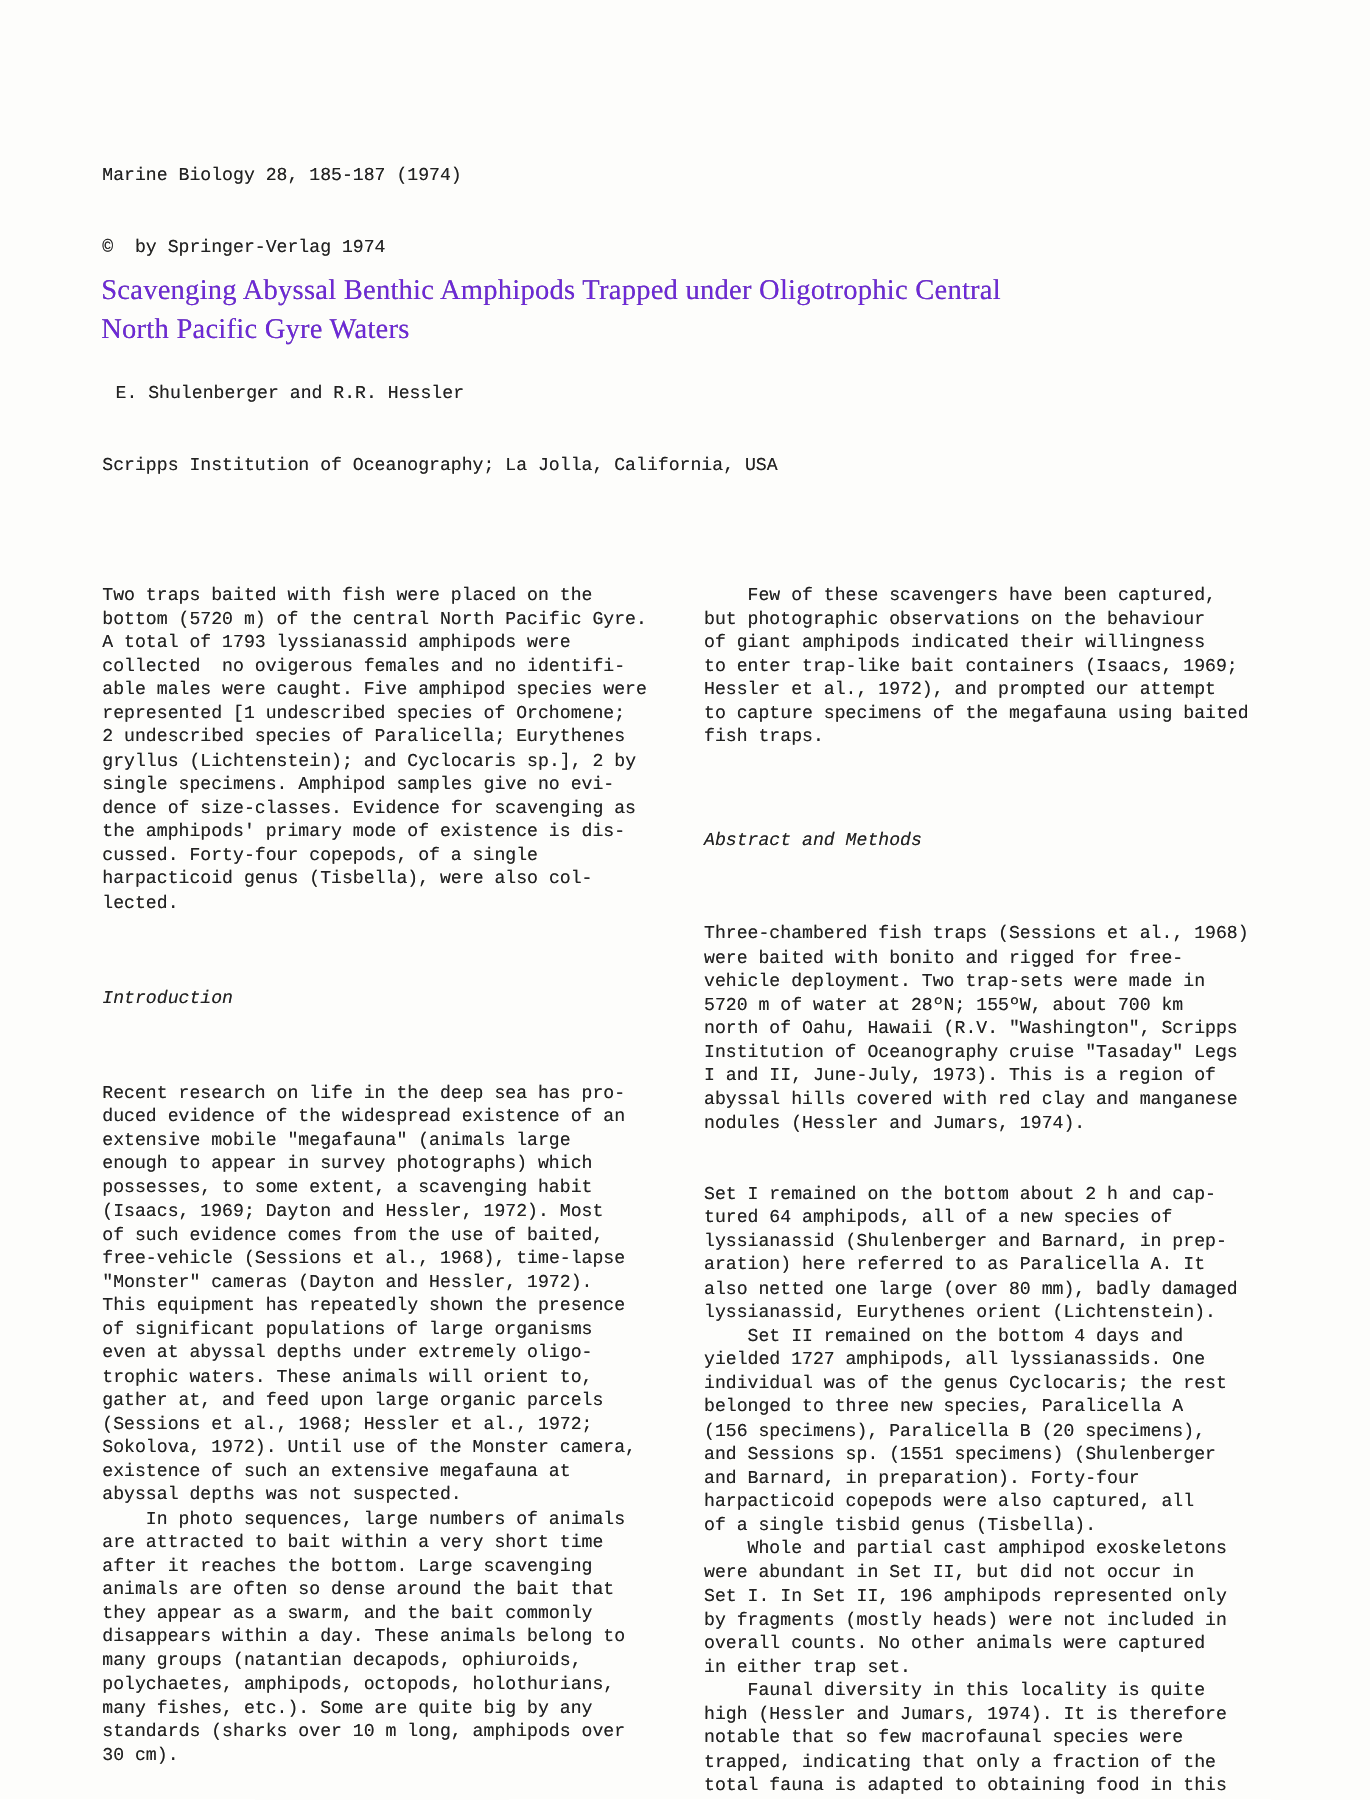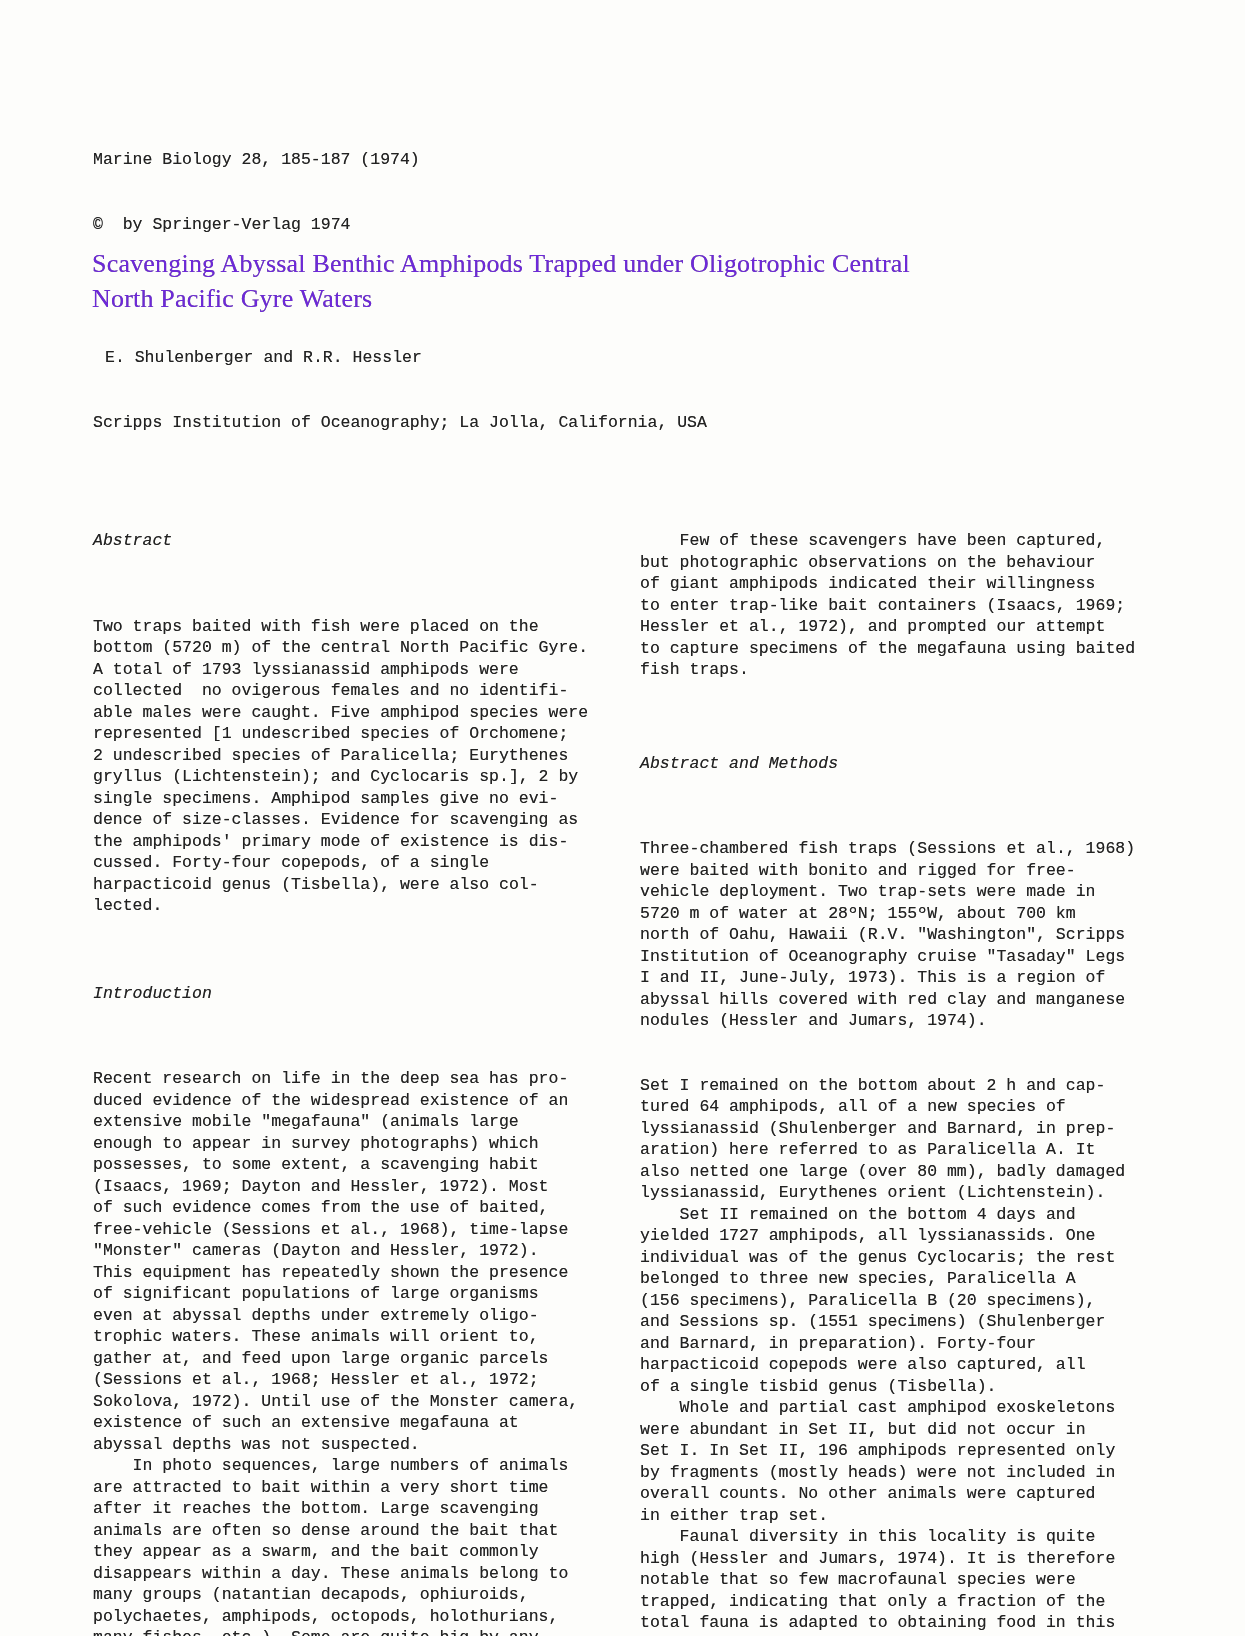--- a/index.html
+++ b/index.html
@@ -94,21 +94,20 @@
   </div>
 
   <h1 class="paper-title" style="margin:0; font-weight:normal;">Scavenging Abyssal Benthic Amphipods Trapped under Oligotrophic Central
 North Pacific Gyre Waters</h1>
 
   <div class="authors-line mono">E. Shulenberger and R.R. Hessler</div>
 
   <div class="affiliation-line mono">Scripps Institution of Oceanography; La Jolla, California, USA</div>
 
   <div class="col-left mono">
-    <div class="section-heading">Abstract</div>
     <div class="body-block"><span>Two traps baited with fish were placed on the
 bottom (5720 m) of the central North Pacific Gyre.
 A total of 1793 lyssianassid amphipods were
 collected  no ovigerous females and no identifi-
 able males were caught. Five amphipod species were
 represented [1 undescribed species of </span><span class="it">Orchomene;</span><span>
 2 undescribed species of </span><span class="it">Paralicella; Eurythenes</span><span>
 </span><span class="it">gryllus</span><span> (Lichtenstein); and </span><span class="it">Cyclocaris</span><span> sp.], 2 by
 single specimens. Amphipod samples give no evi-
 dence of size-classes. Evidence for scavenging as

